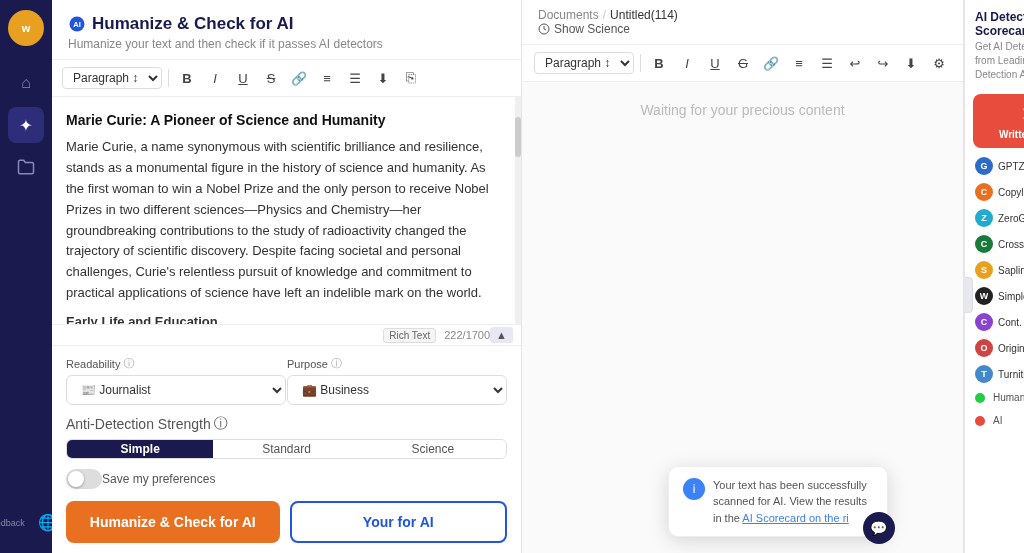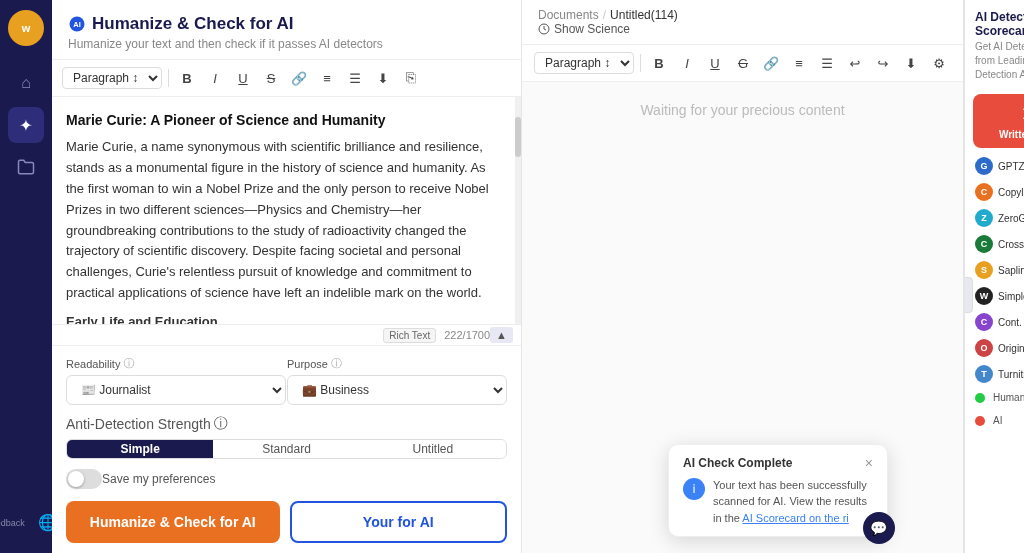--- a/index.html
+++ b/index.html
@@ -343,21 +343,21 @@
     </div>
 
     <div class="strength-row">
       <div class="strength-label">
         <span>Anti-Detection Strength</span>
         <span class="info-icon">ⓘ</span>
       </div>
       <div class="strength-buttons">
         <button class="strength-btn active">Simple</button>
         <button class="strength-btn">Standard</button>
-        <button class="strength-btn">Untitled</button>
+        <button class="strength-btn">Science</button>
       </div>
     </div>
 
     <div class="preferences-row">
       <div class="toggle">
         <div class="toggle-thumb"></div>
       </div>
       <span class="preferences-label">Save my preferences</span>
     </div>
 
@@ -496,24 +496,20 @@
     <div class="legend-dot" style="background:#22cc44;"></div>
     <span class="legend-label">Human</span>
   </div>
   <div class="legend-row">
     <div class="legend-dot" style="background:#e74c3c;"></div>
     <span class="legend-label">AI</span>
   </div>
 </div>
 
 <div class="toast" style="position:fixed; bottom:16px; right:136px; width:220px;">
-  <div class="toast-header">
-    <span class="toast-title">AI Check Complete</span>
-    <button class="toast-close">×</button>
-  </div>
   <div class="toast-body">
     <div class="toast-icon">ℹ</div>
     <div class="toast-text">
       Your text has been successfully scanned for AI. View the results in the <span class="toast-link">AI Scorecard on the ri</span>
     </div>
   </div>
   <div class="toast-chat-btn">💬</div>
 </div>
 
 </body></html>

